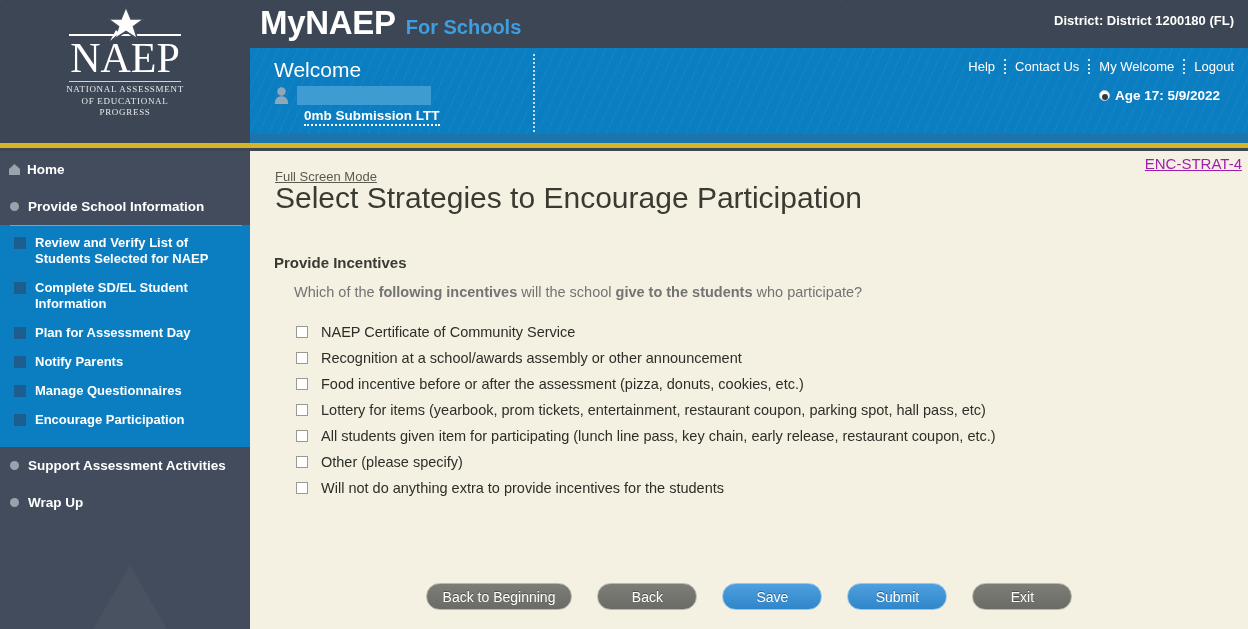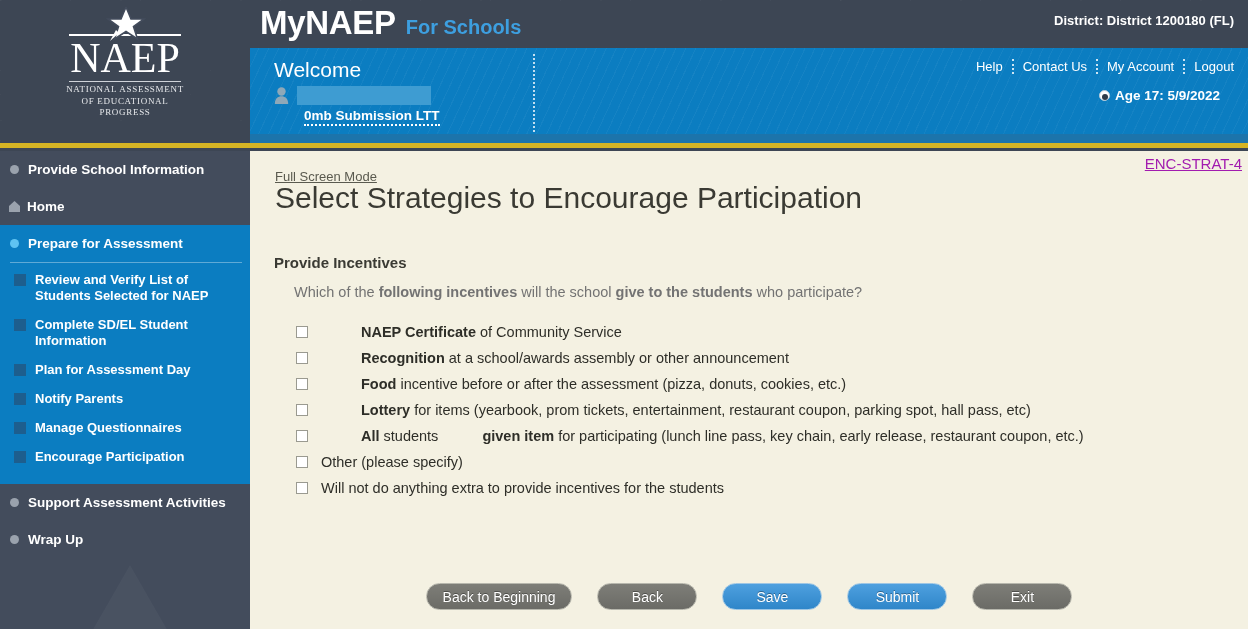--- a/index.html
+++ b/index.html
@@ -204,21 +204,21 @@
   .opt {
     display: flex; align-items: flex-start; gap: 13px;
     height: 26px; cursor: pointer;
   }
   .opt input[type=checkbox] {
     -webkit-appearance: none; appearance: none;
     width: 12px; height: 12px; margin: 5px 0 0 0;
     background: #ffffff; border: 1px solid #9a9a90; flex: none; cursor: pointer;
   }
   .opt .txt { font-size: 14.5px; color: #2e2e28; line-height: 22px; }
-  .opt .txt b { font-weight: bold; margin-left: 40px; }
+  .opt .txt b { font-weight: normal; }
 
   .buttons {
     position: absolute; left: 0; top: 432px; width: 998px;
     display: flex; justify-content: center; gap: 25px;
   }
   .btn {
     height: 27px; min-width: 100px; padding: 0 16px;
     border-radius: 14px; border: 1px solid #b7b7ad;
     font-size: 14px; color: #ffffff; cursor: pointer;
     display: flex; align-items: center; justify-content: center;
@@ -277,54 +277,50 @@
       <div class="user-redacted"></div>
     </div>
 
     <div class="user-link">0mb Submission LTT</div>
 
     <div class="navlinks">
       <a>Help</a>
       <span class="navsep"></span>
       <a>Contact Us</a>
       <span class="navsep"></span>
-      <a>My Account</a>
+      <a>My Welcome</a>
       <span class="navsep"></span>
       <a>Logout</a>
     </div>
 
     <div class="agebox">
       <span class="radio-on"></span>
       <span>Age 17: 5/9/2022</span>
     </div>
   </div>
   <div class="bluebar-foot"></div>
 
   <div class="topbar-gold"></div>
   <div class="topbar-gold-under"></div>
 
   <div class="sidebar">
     <div class="sidebar-watermark"></div>
-
-    <div class="nav-top">
-      <span class="bullet-dot"></span>
-      <span>Provide School Information</span>
-    </div>
 
     <div class="nav-top">
       <svg class="bullet-home" viewBox="0 0 13 13">
         <path d="M1 6 L6.5 1 L12 6 L12 12 L1 12 Z" fill="#9aa2ad"></path>
       </svg>
       <span>Home</span>
     </div>
 
-    <div class="nav-top active">
+    <div class="nav-top">
       <span class="bullet-dot"></span>
-      <span>Prepare for Assessment</span>
-    </div>
+      <span>Provide School Information</span>
+    </div>
+
 
     <div class="subnav">
       <div class="subnav-rule"></div>
 
       <div class="subitem">
         <span class="sq"></span>
         <span class="lbl">Review and Verify List of Students Selected for NAEP</span>
       </div>
 
       <div class="subitem">

